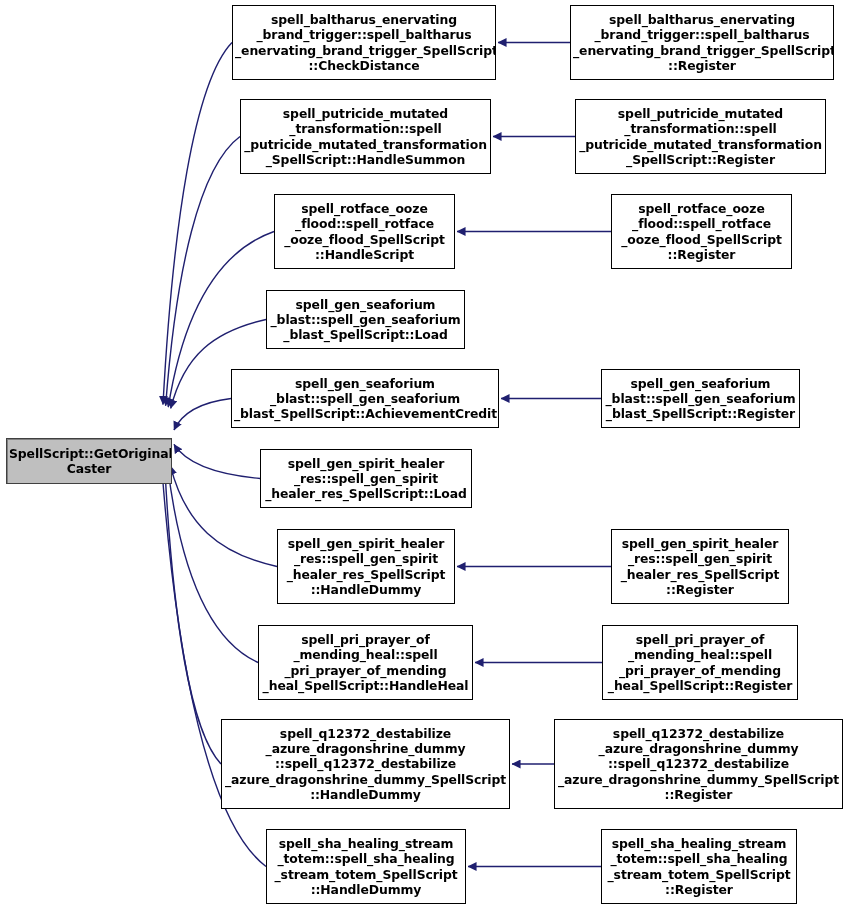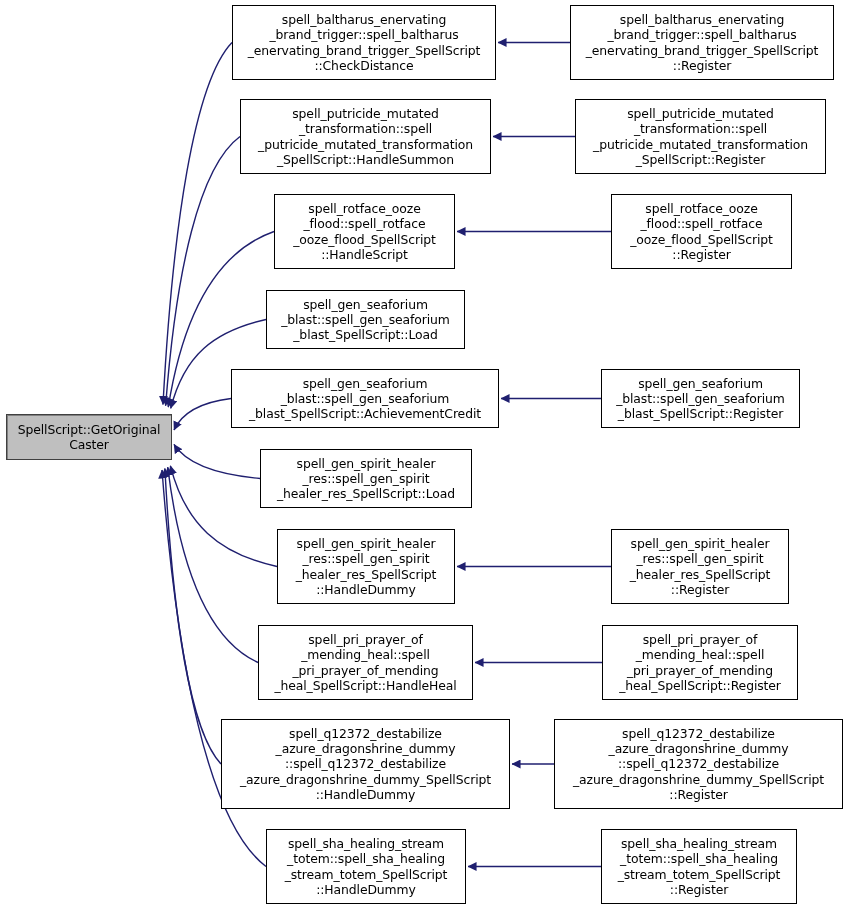--- a/index.html
+++ b/index.html
@@ -44,20 +44,21 @@
   .node.root {
     background: #bfbfbf;
     border: 1px solid #404040;
     box-shadow: 1px 1px 0 #808080 inset;
   }
   .node-label {
     display: block;
     width: 100%;
     padding: 0 2px;
     box-sizing: border-box;
+    font-weight: bold;
   }
 </style>
 </head>
 <body>
 
 <div id="graph-canvas">
   <svg id="edge-layer" viewBox="0 0 849 907" xmlns="http://www.w3.org/2000/svg">
       <defs>
         <marker id="ah" viewBox="0 0 10 10" refX="9.5" refY="5" markerWidth="9" markerHeight="9" orient="auto-start-reverse" markerUnits="userSpaceOnUse">
           <path d="M 0 0 L 10 5 L 0 10 z" fill="#1f1f6f"></path>
@@ -75,21 +76,21 @@
       <path d="M 266 866.5 C 208.80767441860465 823.55, 176.572 663.268023255814, 162.0139534883721 469.99302325581397" fill="none" stroke="#1f1f6f" stroke-width="1.4" marker-end="url(#ah)"></path>
       <path d="M 570 42.5 C 537.6 42.5, 519.6 42.5, 498 42.5" fill="none" stroke="#1f1f6f" stroke-width="1.4" marker-end="url(#ah)"></path>
       <path d="M 575 136.5 C 538.1 136.5, 517.6 136.5, 493 136.5" fill="none" stroke="#1f1f6f" stroke-width="1.4" marker-end="url(#ah)"></path>
       <path d="M 611 231.5 C 541.7 231.5, 503.2 231.5, 457 231.5" fill="none" stroke="#1f1f6f" stroke-width="1.4" marker-end="url(#ah)"></path>
       <path d="M 601 398.5 C 556 398.5, 531 398.5, 501 398.5" fill="none" stroke="#1f1f6f" stroke-width="1.4" marker-end="url(#ah)"></path>
       <path d="M 611 566.5 C 541.7 566.5, 503.2 566.5, 457 566.5" fill="none" stroke="#1f1f6f" stroke-width="1.4" marker-end="url(#ah)"></path>
       <path d="M 602 662.5 C 544.85 662.5, 513.1 662.5, 475 662.5" fill="none" stroke="#1f1f6f" stroke-width="1.4" marker-end="url(#ah)"></path>
       <path d="M 554 764 C 535.1 764, 524.6 764, 512 764" fill="none" stroke="#1f1f6f" stroke-width="1.4" marker-end="url(#ah)"></path>
       <path d="M 601 866.5 C 541.15 866.5, 507.9 866.5, 468 866.5" fill="none" stroke="#1f1f6f" stroke-width="1.4" marker-end="url(#ah)"></path>
     </svg>
-<div class="node root" style="left: 6px; top: 414px; width: 166px; height: 46px;"><span class="node-label">SpellScript::GetOriginal
+<div class="node root" style="left: 6px; top: 438px; width: 166px; height: 46px;"><span class="node-label">SpellScript::GetOriginal
 Caster</span></div>
     <div class="node" style="left: 232px; top: 5px; width: 264px; height: 75px;"><span class="node-label">spell_baltharus_enervating
 _brand_trigger::spell_baltharus
 _enervating_brand_trigger_SpellScript
 ::CheckDistance</span></div>
     <div class="node" style="left: 240px; top: 99px; width: 251px; height: 75px;"><span class="node-label">spell_putricide_mutated
 _transformation::spell
 _putricide_mutated_transformation
 _SpellScript::HandleSummon</span></div>
     <div class="node" style="left: 274px; top: 194px; width: 181px; height: 75px;"><span class="node-label">spell_rotface_ooze

